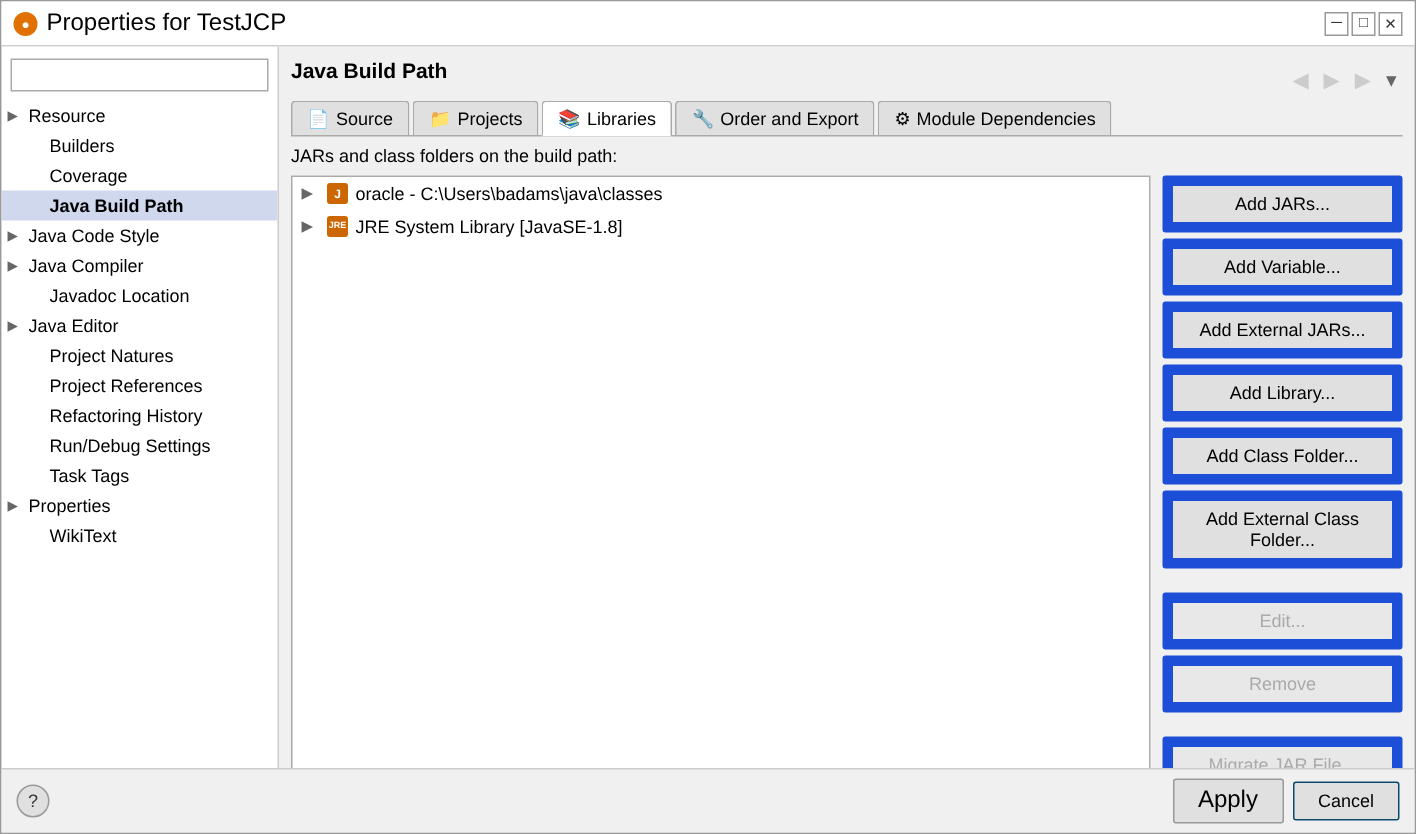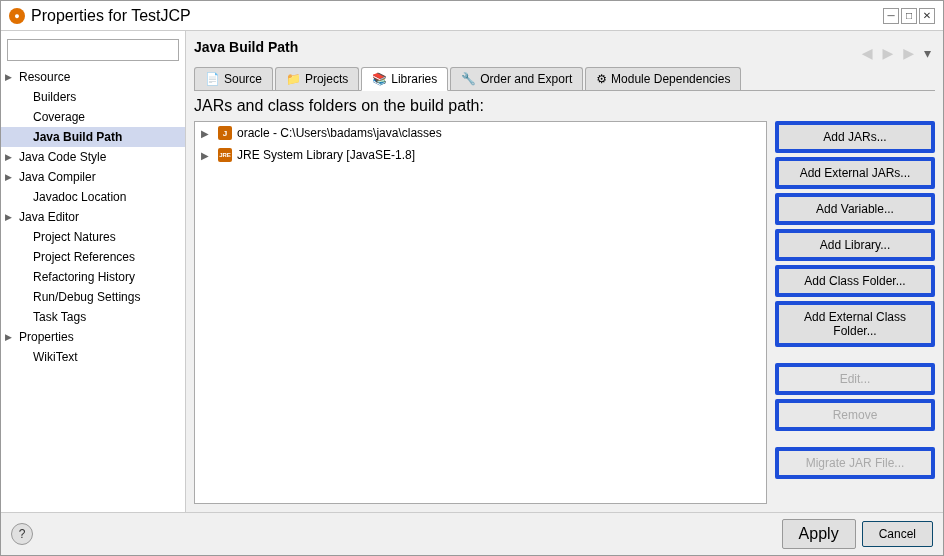--- a/index.html
+++ b/index.html
@@ -168,21 +168,21 @@
       background: #fff;
       border-bottom: 1px solid #fff;
       margin-bottom: -1px;
       z-index: 1;
     }
     .tab-icon {
       font-size: 12px;
     }
 
     .description-text {
-      font-size: 16px;
+      font-size: 12px;
       color: #000;
       margin-bottom: 6px;
     }
 
     .content-area {
       display: flex;
       flex: 1;
       gap: 8px;
     }
 
@@ -239,21 +239,21 @@
 
     .buttons-panel {
       display: flex;
       flex-direction: column;
       gap: 4px;
       width: 160px;
     }
     .action-btn {
       padding: 5px 8px;
       background: #e0e0e0;
-      border: 4px solid #1d4ed8;
+      border: 7px solid #1d4ed8;
       cursor: pointer;
       font-size: 12px;
       text-align: center;
       color: #000;
       border-radius: 2px;
       width: 100%;
     }
     .action-btn:disabled, .action-btn.disabled {
       color: #aaa;
       cursor: default;
@@ -448,22 +448,22 @@
               <span class="tree-expand">▶</span>
               <div class="tree-icon">
                 <div class="jre-icon" style="font-size: 6px;">JRE</div>
               </div>
               <span>JRE System Library [JavaSE-1.8]</span>
             </div>
           </div>
 
         <div class="buttons-panel" id="buttons-container">
             <button class="action-btn">Add JARs...</button>
+            <button class="action-btn">Add Variable...</button>
             <button class="action-btn">Add External JARs...</button>
-            <button class="action-btn">Add Variable...</button>
             <button class="action-btn">Add Library...</button>
             <button class="action-btn">Add Class Folder...</button>
             <button class="action-btn">Add External Class Folder...</button>
             <div class="btn-separator"></div>
             <button class="action-btn disabled" disabled="">Edit...</button>
             <button class="action-btn disabled" disabled="">Remove</button>
             <div class="btn-separator"></div>
             <button class="action-btn disabled" disabled="">Migrate JAR File...</button>
           </div>
 

